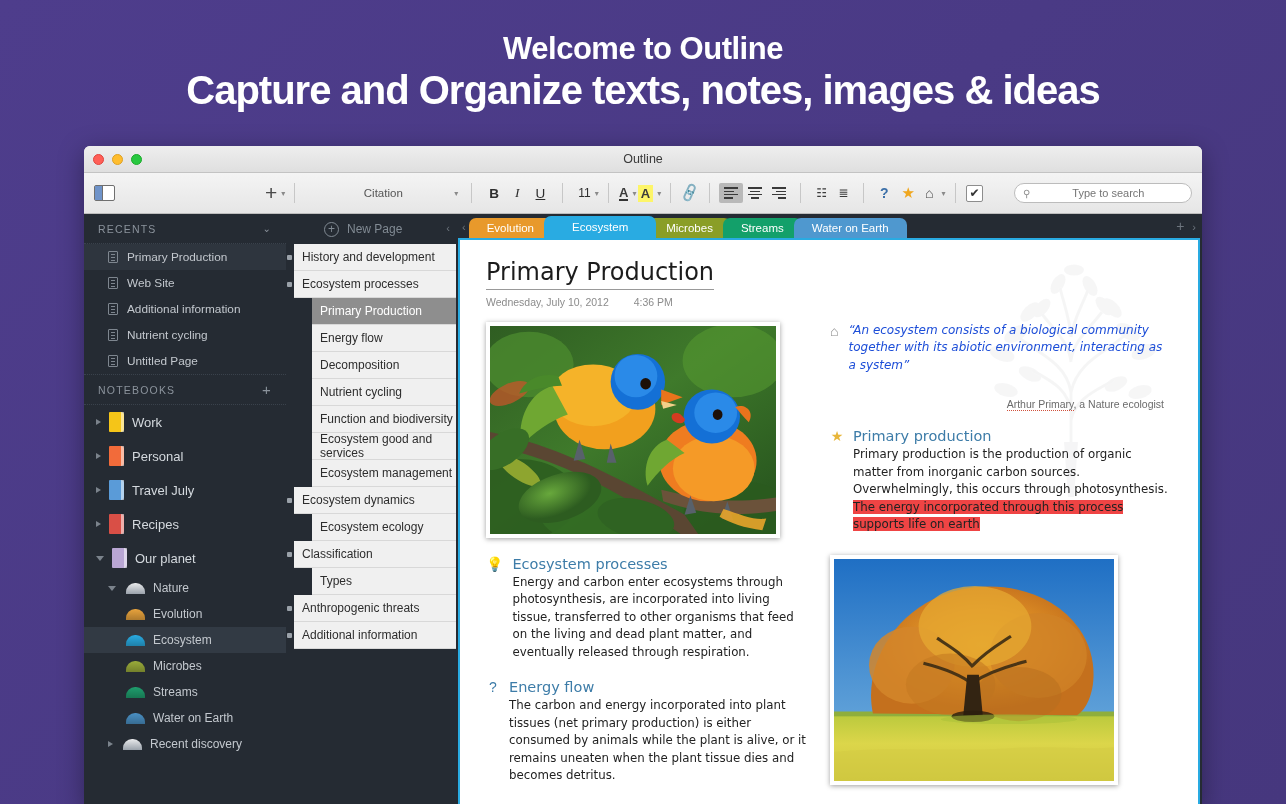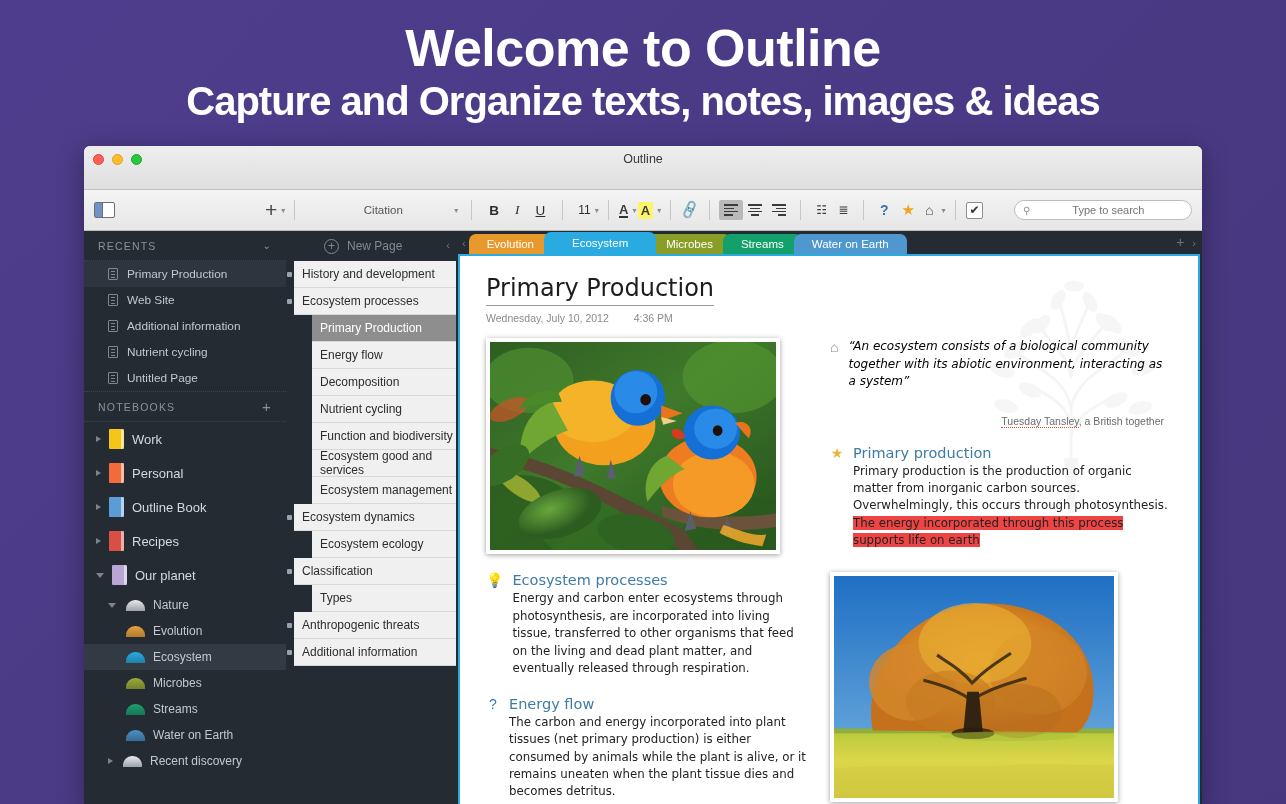--- a/index.html
+++ b/index.html
@@ -7,31 +7,31 @@
     width: 1286px; height: 804px;
     font-family: "Liberation Sans", sans-serif;
     background: linear-gradient(135deg, #4e3d8c 0%, #4a3a85 50%, #46377e 100%);
     overflow: hidden;
     position: relative;
   }
 
   
   .banner { position: absolute; top: 0; left: 0; width: 1286px; height: 146px;
             display: flex; flex-direction: column; align-items: center; justify-content: center; }
-  .banner h1 { color: #fff; font-size: 52px; font-weight: bold; letter-spacing: -0.5px;
+  .banner h1 { color: #fff; font-size: 31px; font-weight: bold; letter-spacing: -0.5px;
                line-height: 1.02; font-family: "Liberation Sans", sans-serif; }
   .banner h2 { color: #fff; font-size: 40px; font-weight: bold; letter-spacing: -1px;
                line-height: 1.15; margin-top: 2px; }
 
   
   .window { position: absolute; left: 84px; top: 146px; width: 1118px; height: 660px;
             background: #e9e9e9; border-radius: 6px 6px 0 0; overflow: hidden;
             box-shadow: 0 6px 26px rgba(0,0,0,0.35); display: flex; flex-direction: column; }
 
-  .titlebar { height: 44px; background: linear-gradient(#eeeeee, #dfdfdf);
+  .titlebar { height: 27px; background: linear-gradient(#eeeeee, #dfdfdf);
               border-bottom: 1px solid #c3c3c3; position: relative; flex: 0 0 auto; }
   .traffic { position: absolute; left: 9px; top: 8px; display: flex; gap: 8px; }
   .dot { width: 11px; height: 11px; border-radius: 50%; }
   .dot.red { background: #ff5f57; border: .5px solid #e0443e; }
   .dot.yellow { background: #ffbd2e; border: .5px solid #dea123; }
   .dot.green { background: #28c840; border: .5px solid #1aab29; }
   .win-title { text-align: center; line-height: 27px; font-size: 12.5px; color: #3a3a3a; }
 
   .toolbar { height: 41px; background: linear-gradient(#f4f4f4, #e6e6e6);
              border-bottom: 1px solid #bdbdbd; display: flex; align-items: center;
@@ -155,21 +155,21 @@
   .cols { display: flex; gap: 0; margin-top: 14px; }
   .colL { width: 320px; flex: 0 0 320px; }
   .colR { flex: 1 1 auto; padding-left: 24px; }
 
   .photo { border: 4px solid #fff; box-shadow: 0 1px 5px rgba(0,0,0,0.38); }
   .birds { width: 294px; height: 216px; position: relative; overflow: hidden; }
   .tree-photo { width: 288px; height: 230px; position: relative; overflow: hidden; }
 
   .quote { display: flex; gap: 10px; }
   .q-home { color: #8b8b8b; font-size: 14px; flex: 0 0 auto; margin-top: 1px; }
-  .quote p { font-style: italic; font-size: 12px; line-height: 1.45; color: #000000;
+  .quote p { font-style: italic; font-size: 12px; line-height: 1.45; color: #1d4ed8;
              font-family: "DejaVu Sans", sans-serif; }
   .attrib { text-align: right; font-size: 10.5px; color: #6b6b6b; margin-top: 24px;
             padding-right: 8px; }
   .attrib u { text-decoration: none; border-bottom: 1.5px dotted #d0503c; }
 
   .blk { display: flex; gap: 9px; margin-top: 18px; }
   .blk .bic { flex: 0 0 14px; font-size: 14px; line-height: 16px; text-align: center; }
   .blk h3 { font-size: 14.5px; color: #3d7ca8; font-weight: 400; margin-bottom: 2px;
             font-family: "DejaVu Sans", sans-serif; }
   .blk p { font-size: 11.8px; line-height: 1.48; color: #222;
@@ -323,21 +323,21 @@
             <span>Work</span>
           </div>
           <div class="nb-row">
             <span class="tri"></span>
             <span class="book" style="background:#f26b3a"></span>
             <span>Personal</span>
           </div>
           <div class="nb-row">
             <span class="tri"></span>
             <span class="book" style="background:#5a9bd8"></span>
-            <span>Outline Book</span>
+            <span>Travel July</span>
           </div>
           <div class="nb-row">
             <span class="tri"></span>
             <span class="book" style="background:#d94f46"></span>
             <span>Recipes</span>
           </div>
           <div class="nb-row">
             <span class="tri down"></span>
             <span class="book" style="background:#b9a6d4"></span>
             <span>Our planet</span>
@@ -569,21 +569,21 @@
                   </div>
                 </div>
             </div>
 
             <div class="colR">
               <div class="quote">
                 <span class="q-home">⌂</span>
                 <p>“An ecosystem consists of a biological community together with its abiotic environment, interacting as a system”</p>
               </div>
               <div class="attrib">
-                <u>Tuesday Tansley</u><span>, a British together</span>
+                <u>Arthur Primary</u><span>, a Nature ecologist</span>
               </div>
 
               <div class="blk" id="blk0">
                   <span class="bic" style="color:#e8b63a">★</span>
                   <div style="flex:1 1 auto">
                     <h3>Primary production</h3>
                     <p><span>Primary production is the production of organic matter from inorganic carbon sources. Overwhelmingly, this occurs through photosynthesis. </span><mark>The energy incorporated through this process supports life on earth</mark></p>
                   </div>
                 </div>
 

